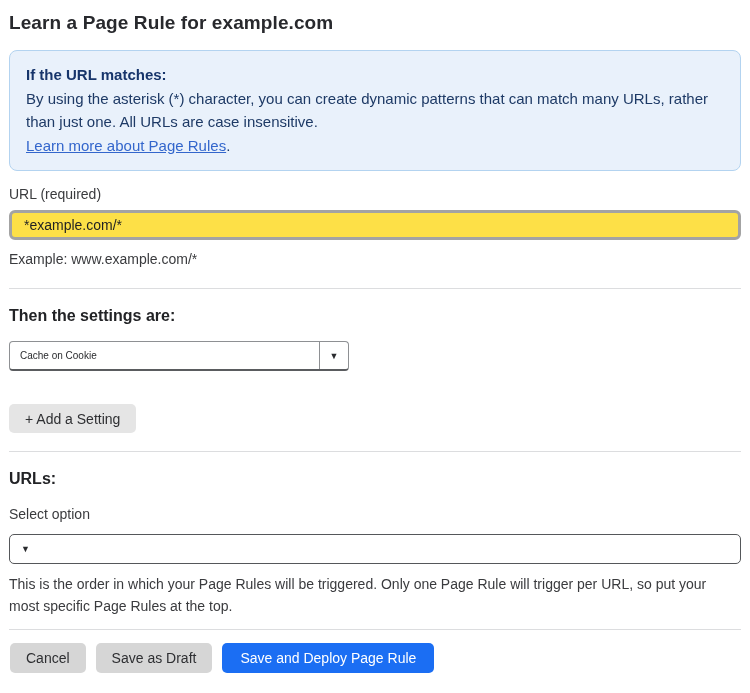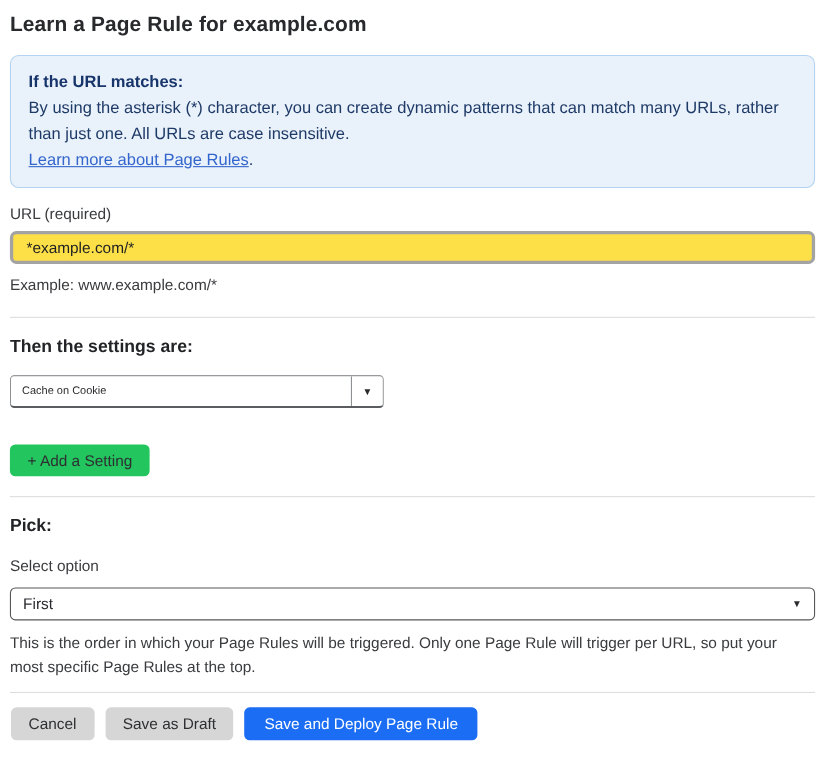--- a/index.html
+++ b/index.html
@@ -119,21 +119,21 @@
     padding: 0 11px;
     font-size: 14px;
     font-family: "Liberation Sans", sans-serif;
     color: #2a2b2e;
     outline: none;
   }
   .add-setting-btn {
     margin-top: 33px;
     height: 29px;
     padding: 0 16px;
-    background: #22c55e;
+    background: #e5e5e5;
     border: none;
     border-radius: 5px;
     font-size: 14px;
     font-family: "Liberation Sans", sans-serif;
     color: #2e2f32;
     cursor: pointer;
   }
   .order-select {
     display: flex;
     align-items: center;
@@ -213,25 +213,24 @@
     </div>
   </div>
   <div class="settings-col-right">
   </div>
 </div>
 
 <button class="add-setting-btn">+ Add a Setting</button>
 
 <hr class="divider">
 
-<div class="section-heading">Pick:</div>
+<div class="section-heading">URLs:</div>
 
 <div class="field-label" style="margin-top:18px;">Select option</div>
 <div class="order-select">
-  <div class="select-value">First</div>
   <div class="select-arrow">▼</div>
 </div>
 <div class="order-helper">This is the order in which your Page Rules will be triggered. Only one Page Rule will trigger per URL, so put your most specific Page Rules at the top.</div>
 
 <hr class="divider" style="margin-top:12px;">
 
 <div class="actions-row">
   <button class="btn btn-gray">Cancel</button>
   <button class="btn btn-gray">Save as Draft</button>
   <button class="btn btn-primary">Save and Deploy Page Rule</button>

